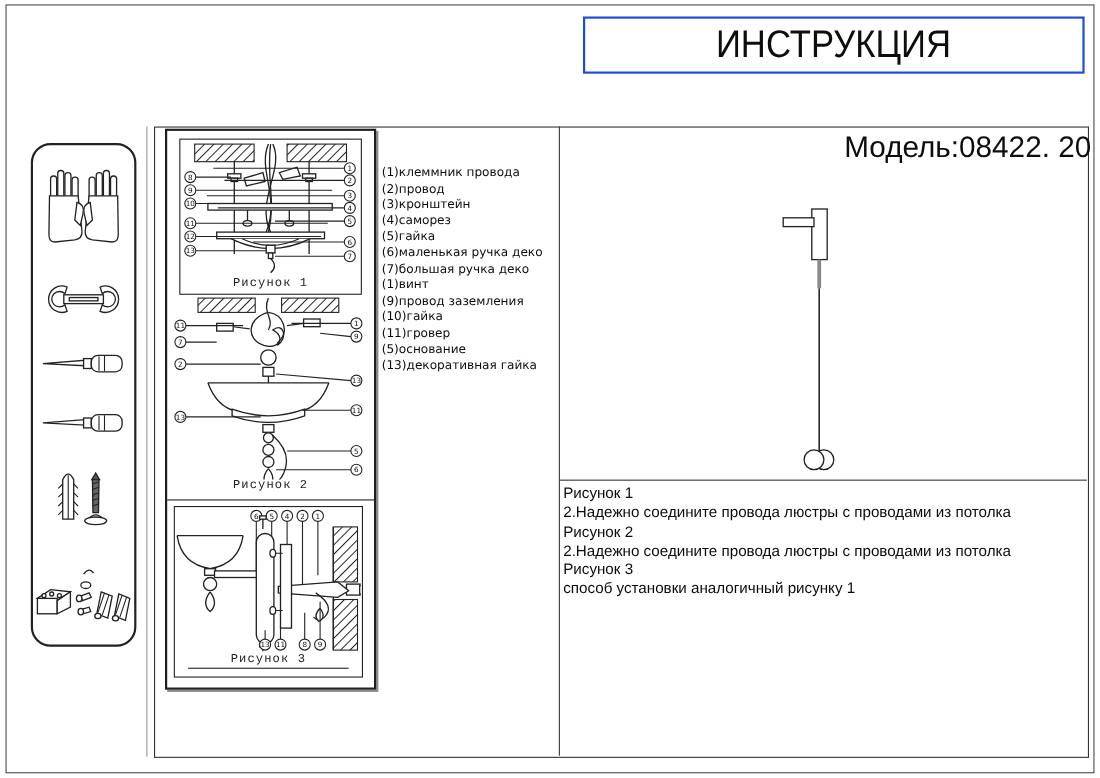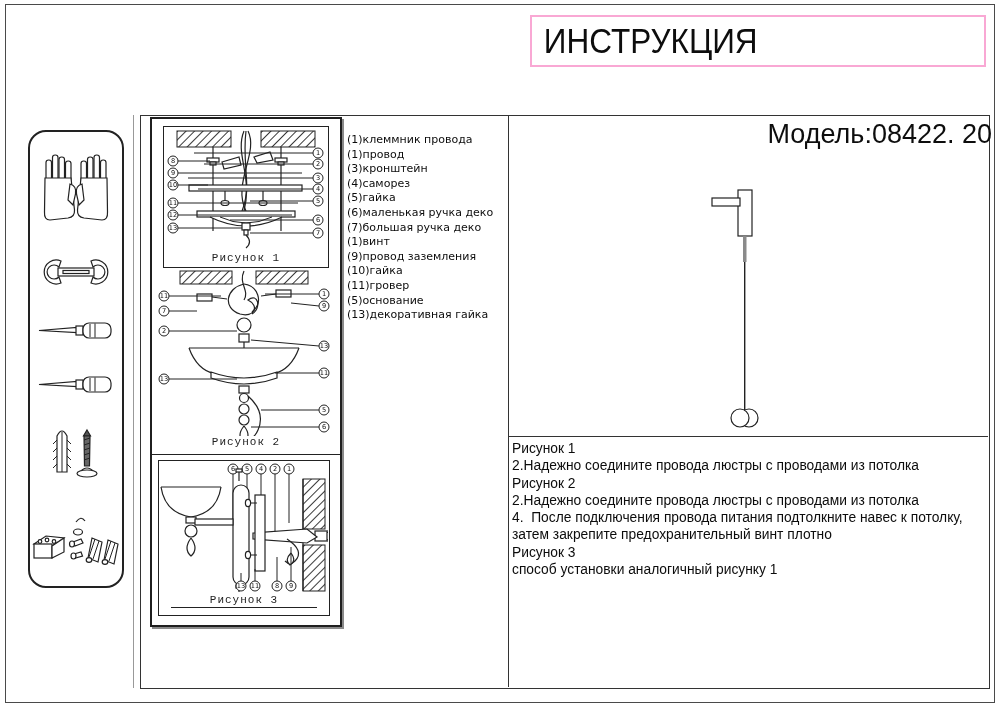--- a/index.html
+++ b/index.html
@@ -1,37 +1,37 @@
 <!DOCTYPE html>
 <html><head>
 <meta charset="utf-8">
 <style>
   html,body{margin:0;padding:0;background:#fff}
   body{width:1000px;height:707px;position:relative;font-family:"Liberation Sans",sans-serif;color:#111;overflow:hidden}
   .abs{position:absolute}
   .page-border{left:5px;top:4px;width:988px;height:697px;border:1.5px solid #4a4a4a}
-  .title-box{left:530px;top:15px;width:452px;height:48px;border:2px solid #f9a8d4;display:flex;align-items:center;background:#fff}
+  .title-box{left:530px;top:15px;width:452px;height:48px;border:2px solid #1d4ed8;display:flex;align-items:center;justify-content:center;background:#fff}
   .title-text{font-size:35px;transform:scaleX(.9);white-space:nowrap;letter-spacing:0;color:#0d0d0d}
   .tools-panel{left:28px;top:130px;width:96px;height:458px;border:2px solid #222;border-radius:18px;display:flex;flex-direction:column;align-items:center;justify-content:space-between;padding:16px 0;box-sizing:border-box;background:#fff}
   .main-box{left:140px;top:115px;width:848px;height:572px;border:1.5px solid #333}
   .vline-ghost{left:133px;top:115px;height:573px;border-left:1px solid #999}
   .vdiv{left:508px;top:115px;height:572px;border-left:1.5px solid #333}
   .hdiv{left:509px;top:436px;width:479px;border-top:1.5px solid #333}
   .model{left:640px;top:119px;width:352px;text-align:right;font-size:27px;color:#0d0d0d}
   .fig-panel{left:150px;top:117px;width:188px;height:506px;border:2px solid #1f1f1f;background:#fff;box-shadow:2px 2px 0 #8a8a8a}
   .fig1-box{left:11px;top:7px;width:166px;height:142px;border:1.3px solid #222;box-sizing:border-box}
   .fig2-area{left:1px;top:151px;width:184px;height:166px}
   .fig2-caption{left:0;top:317px;width:100%;text-align:center}
   .fig-sep{left:0;top:335px;width:100%;border-top:1.5px solid #222}
   .fig3-box{left:6px;top:341px;width:172px;height:156px;border:1.3px solid #222;box-sizing:border-box}
   .caption{font-family:"Liberation Mono",monospace;font-size:11px;letter-spacing:1px;color:#222;text-align:center}
   .fig1-cap{left:0;bottom:3px;width:100%}
   .fig3-cap{left:0;bottom:9px;width:100%}
   .fig3-underline{left:12px;right:12px;bottom:7px;border-top:1.2px solid #222}
-  .parts{left:347px;top:133px;width:150px;font-family:"DejaVu Sans",sans-serif;font-size:11px;line-height:14.6px;color:#0c0c0c}
+  .parts{left:347px;top:150px;width:150px;font-family:"DejaVu Sans",sans-serif;font-size:11px;line-height:14.6px;color:#0c0c0c}
   .instructions{left:512px;top:440px;width:476px;font-size:13.8px;line-height:17.3px;color:#0c0c0c}
   .instr-line{white-space:pre-wrap}
   .lamp-diagram{left:688px;top:174px}
   svg{display:block}
   .ln{stroke:#222;stroke-width:1.2;fill:none}
   .th{stroke:#222;stroke-width:1;fill:none}
   .fw{fill:#fff;stroke:#222;stroke-width:1.2}
   .co circle{fill:#fff;stroke:#222;stroke-width:1}
   .co text{font-family:"DejaVu Sans",sans-serif;font-size:6.6px;text-anchor:middle;fill:#111}
 </style>
@@ -331,21 +331,21 @@
           <text x="132" y="127.4">9</text>
       </g>
     </svg>
     <div class="abs caption fig3-cap">Рисунок 3</div>
     <div class="abs fig3-underline"></div>
   </div>
 </div>
 
 <div class="abs parts">
   <div>(1)клеммник провода</div>
-  <div>(1)провод</div>
+  <div>(2)провод</div>
   <div>(3)кронштейн</div>
   <div>(4)саморез</div>
   <div>(5)гайка</div>
   <div>(6)маленькая ручка деко</div>
   <div>(7)большая ручка деко</div>
   <div>(1)винт</div>
   <div>(9)провод заземления</div>
   <div>(10)гайка</div>
   <div>(11)гровер</div>
   <div>(5)основание</div>
@@ -359,16 +359,15 @@
   <line x1="56.7" y1="88" x2="56.7" y2="238" stroke="#222" stroke-width="1.4"></line>
   <circle cx="61" cy="244" r="9" class="fw"></circle>
   <circle cx="52" cy="244" r="9" class="fw"></circle>
 </svg>
 
 <div class="abs instructions">
   <div class="instr-line">Рисунок 1</div>
   <div class="instr-line">2.Надежно соедините провода люстры с проводами из потолка</div>
   <div class="instr-line">Рисунок 2</div>
   <div class="instr-line">2.Надежно соедините провода люстры с проводами из потолка</div>
-  <div class="instr-line">4.  После подключения провода питания подтолкните навес к потолку, затем закрепите предохранительный винт плотно</div>
   <div class="instr-line">Рисунок 3</div>
   <div class="instr-line">способ установки аналогичный рисунку 1</div>
 </div>
 
 </body></html>

